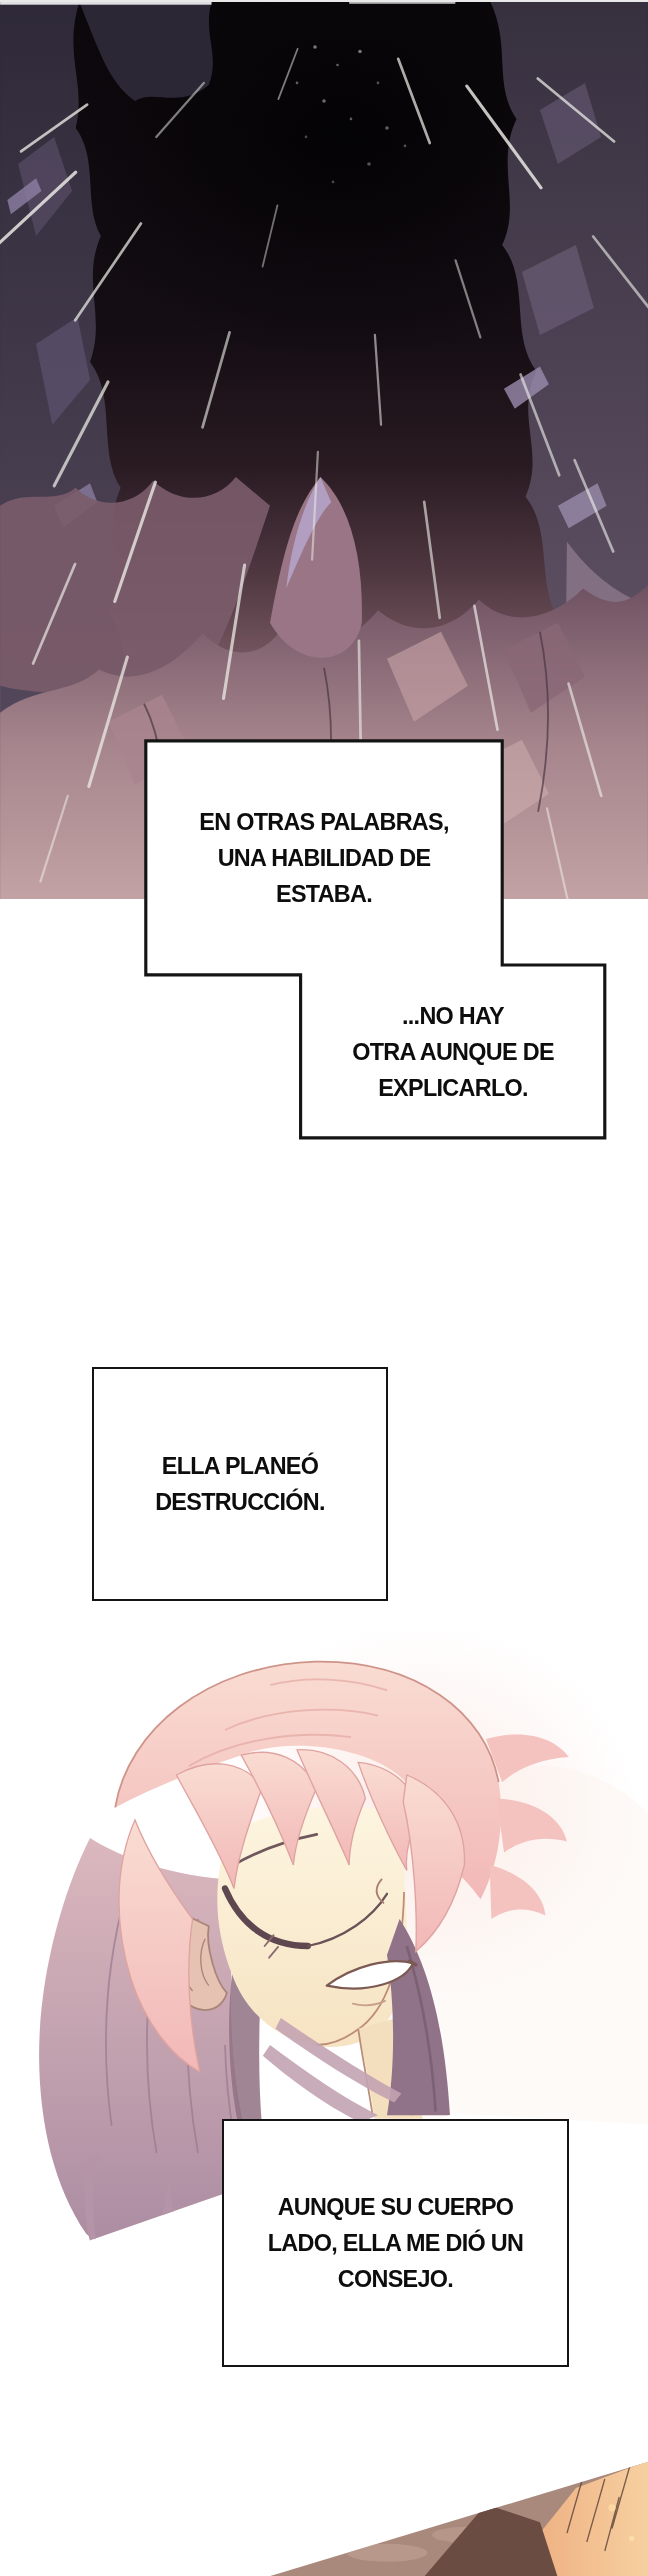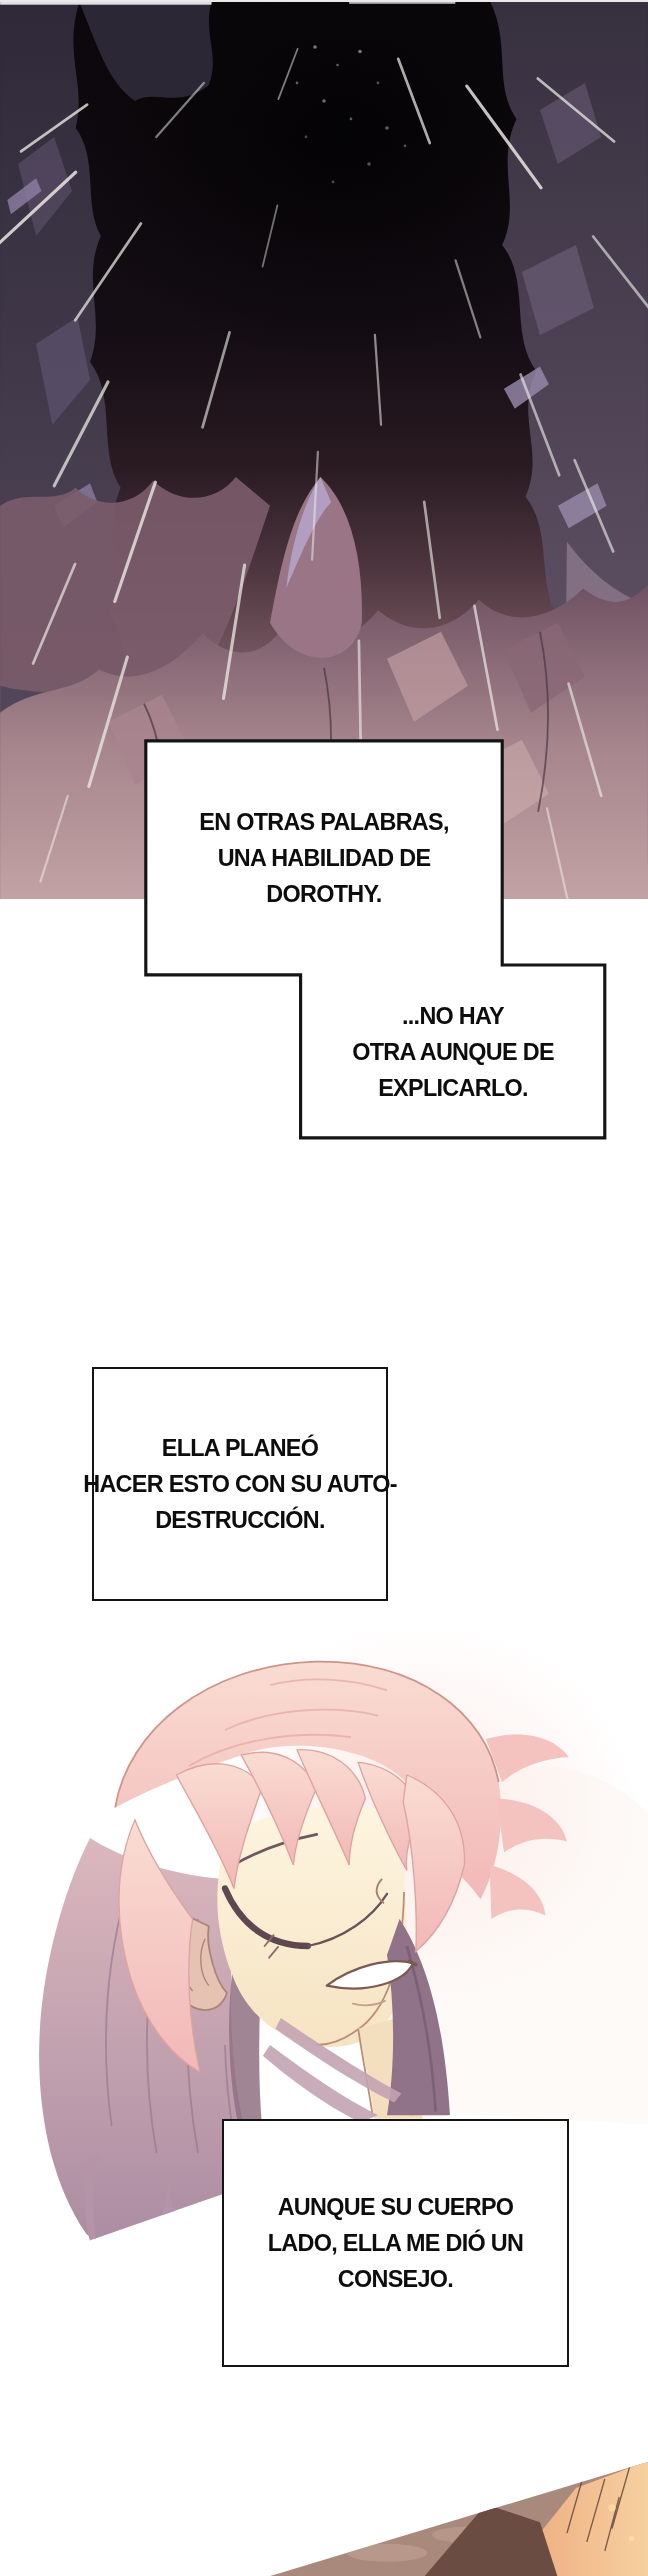--- a/index.html
+++ b/index.html
@@ -177,32 +177,31 @@
     </svg>
   </div>
 
   <svg class="bubble-svg" width="648" height="1170" viewBox="0 0 720 1300" style="z-index:5;">
     <path d="M162,821 L558,821 L558,1070 L672,1070 L672,1262 L334,1262 L334,1081 L162,1081 Z" fill="#ffffff" stroke="#141414" stroke-width="3.5"></path>
   </svg>
 
   <div class="bubble-text" id="bubble1-text">
     <span class="line">EN OTRAS PALABRAS,</span>
     <span class="line">UNA HABILIDAD DE</span>
-    <span class="line">DOROTHY.</span>
+    <span class="line">ESTABA.</span>
   </div>
 
   <div class="bubble-text" id="bubble2-text">
     <span class="line">...NO HAY</span>
     <span class="line">OTRA AUNQUE DE</span>
     <span class="line">EXPLICARLO.</span>
   </div>
 
   <div class="bubble-box" id="bubble3-box">
     <span class="line">ELLA PLANEÓ</span>
-    <span class="line">HACER ESTO CON SU AUTO-</span>
     <span class="line">DESTRUCCIÓN.</span>
   </div>
 
   <div class="art panel-character">
     <svg width="648" height="747" viewBox="0 0 720 830">
       <defs>
         <clipPath id="artCut">
           <polygon points="0,0 720,0 720,558 505,546 0,722"></polygon>
         </clipPath>
         <linearGradient id="gHairM" x1="0" y1="0" x2="0" y2="1">

